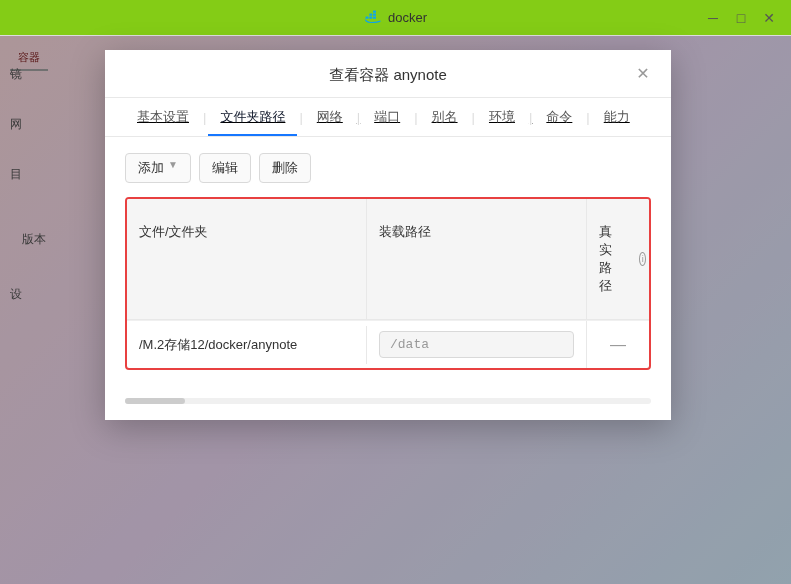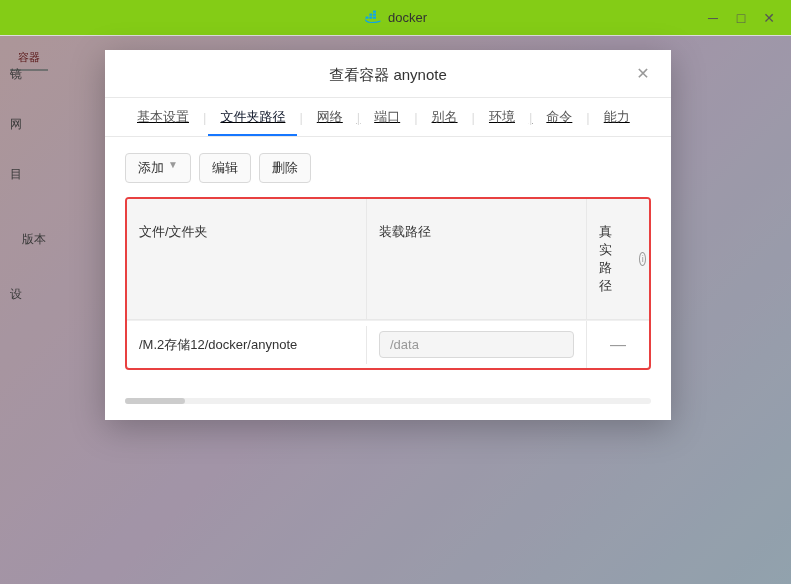--- a/index.html
+++ b/index.html
@@ -264,20 +264,21 @@
 
     .mount-path-input {
       width: 100%;
       padding: 5px 10px;
       border: 1px solid #d9d9d9;
       border-radius: 4px;
       background: #f5f5f5;
       font-size: 13px;
       color: #999;
       outline: none;
+      font-family: Liberation Mono, monospace;
     }
 
     .dash {
       text-align: center;
       color: #999;
       font-size: 16px;
     }
 
     
     .table-header-cell:not(:last-child),

